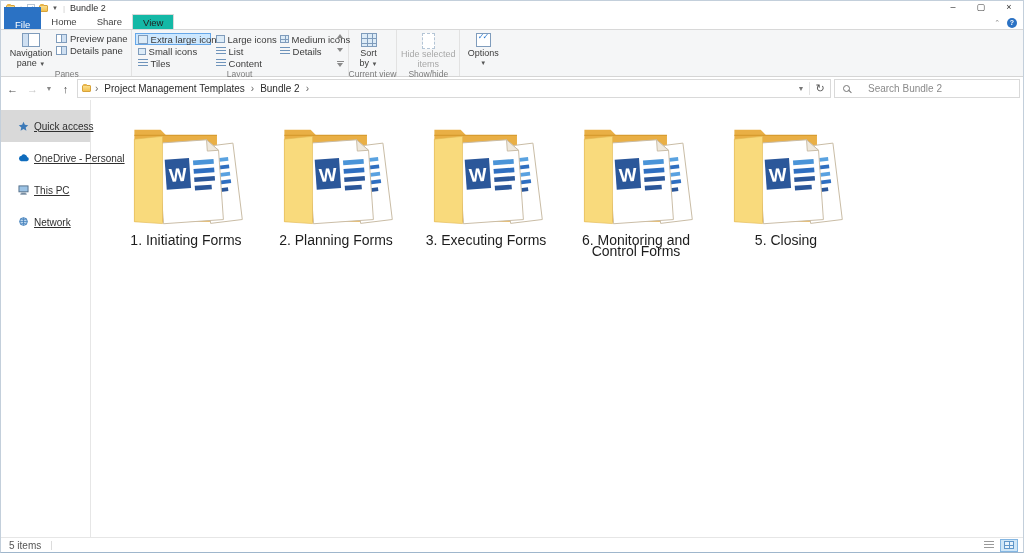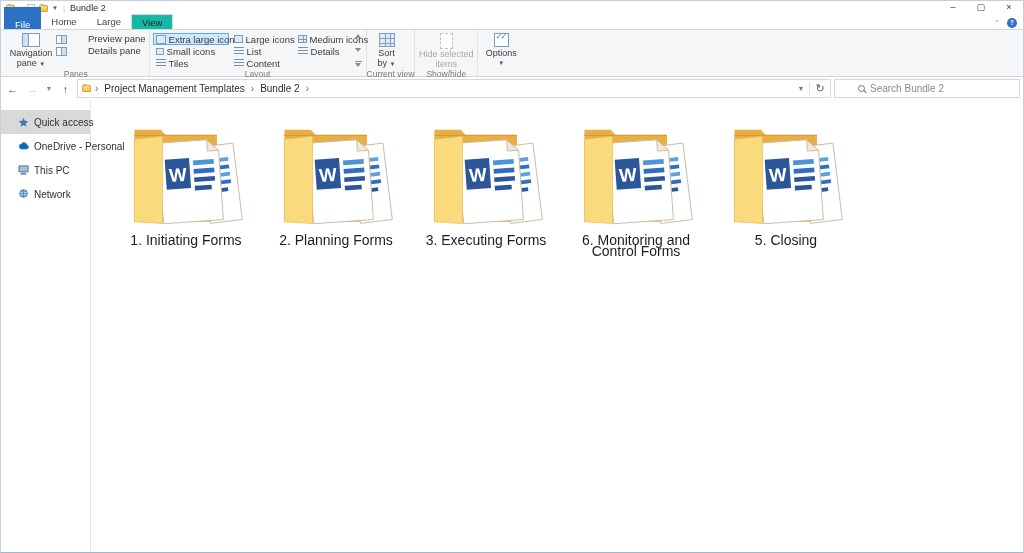--- a/index.html
+++ b/index.html
@@ -30,21 +30,21 @@
 
   
   .ribbon { height:48px; background:#f5f6f7; border-top:1px solid #d8d8d8; border-bottom:1px solid #d5d5d5; display:flex; flex:none; padding-left:2px; }
   .rgroup { display:flex; flex-direction:column; border-right:1px solid #e2e2e2; }
   .rg-body { flex:1; display:flex; align-items:flex-start; padding:2px 3px 0 3px; }
   .rg-label { height:11px; font-size:8.5px; color:#7a7a7a; text-align:center; line-height:10px; }
   .bigbtn { width:50px; display:flex; flex-direction:column; align-items:center; font-size:9px; line-height:9.5px; color:#3b3b3b; text-align:center; padding-top:1px; }
   .bigbtn .caret { font-size:6px; color:#555; }
   .bigbtn.disabled { color:#a8a8a8; }
   .smallcol { display:flex; flex-direction:column; justify-content:flex-start; gap:1px; padding-top:1px; }
-  .smallbtn { display:flex; align-items:flex-end; gap:21px; font-size:9.5px; color:#3b3b3b; height:11px; white-space:nowrap; }
+  .smallbtn { display:flex; align-items:center; gap:3px; font-size:9.5px; color:#3b3b3b; height:11px; white-space:nowrap; }
   .smallbtn.disabled { color:#ababab; }
   .smallbtn .caret { font-size:6px; color:#666; }
   .smallbtn.disabled .caret { color:#b5b5b5; }
 
   
   .ic-pane { width:18px; height:14px; border:1px solid #7f9cbc; background:#fff; position:relative; margin-bottom:2px; }
   .ic-pane::before { content:''; position:absolute; left:0; top:0; bottom:0; width:5px; background:#cfe0f2; border-right:1px solid #7f9cbc; }
   .ic-sm-pane { width:11px; height:9px; border:1px solid #7f9cbc; background:#fff; position:relative; flex:none; }
   .ic-sm-pane::after { content:''; position:absolute; right:0; top:0; bottom:0; width:4px; background:#cfe0f2; border-left:1px solid #7f9cbc; }
   .ic-grid16 { width:16px; height:14px; border:1px solid #7f9cbc; margin-bottom:2px;
@@ -76,30 +76,30 @@
   .navbtn { width:17px; text-align:center; font-size:11px; color:#4a4a4a; }
   .navbtn.disabled { color:#c5c5c5; }
   .navbtn.small { width:10px; font-size:7px; color:#8a8a8a; }
   .addressbox { flex:1; height:19px; border:1px solid #d9d9d9; background:#fff; display:flex; align-items:center; padding-left:4px; }
   .crumb { font-size:10px; color:#2b2b2b; padding:0 2px; white-space:nowrap; }
   .crumb-sep { font-size:10px; color:#666; padding:0 4px; }
   .ab-spacer { flex:1; }
   .ab-caret { width:16px; text-align:center; font-size:7px; color:#777; }
   .ab-divider { width:1px; height:13px; background:#e3e3e3; }
   .refreshbtn { width:20px; text-align:center; font-size:11px; color:#555; }
-  .searchbox { width:186px; height:19px; border:1px solid #d9d9d9; background:#fff; display:flex; align-items:center; padding:0 23px; gap:5px; }
+  .searchbox { width:186px; height:19px; border:1px solid #d9d9d9; background:#fff; display:flex; align-items:center; padding:0 8px; gap:18px; }
   .mag { width:7px; height:7px; border:1px solid #777; border-radius:50%; position:relative; flex:none; }
   .mag::after { content:''; position:absolute; width:4px; height:1px; background:#777; transform:rotate(45deg); right:-3px; bottom:-1px; }
   .searchbox input { border:none; outline:none; font-family:"Liberation Sans",sans-serif; font-size:10px; width:100%; color:#333; background:transparent; }
   .searchbox input::placeholder { color:#8a8a8a; }
 
   
   .main { flex:1; display:flex; min-height:0; }
   .sidebar { width:90px; flex:none; border-right:1px solid #e6e6e6; padding-top:10px; }
-  .side-item { height:24px; display:flex; align-items:center; gap:5px; padding-left:17px; font-size:10px; color:#2f2f2f; white-space:nowrap; }
+  .side-item { height:32px; display:flex; align-items:center; gap:5px; padding-left:17px; font-size:10px; color:#2f2f2f; white-space:nowrap;text-decoration:underline; }
   .side-item.selected { background:#d9d9d9; }
   .side-icon { width:11px; height:11px; flex:none; display:flex; align-items:center; justify-content:center; }
 
   .content { flex:1; padding:16px 0 0 20px; display:flex; align-items:flex-start; }
   .folder-cell { width:150px; display:flex; flex-direction:column; align-items:center; }
   .folder-cell svg { width:122px; height:112px; }
   .flabel { margin-top:7px; font-size:14px; color:#1d1d1d; text-align:center; max-width:146px; line-height:11px; }
 
   
   .statusbar { height:15px; flex:none; border-top:1px solid #e6e6e6; display:flex; align-items:center; padding:0 5px 0 8px; font-size:10px; color:#555; }
@@ -129,21 +129,21 @@
     <span class="win-title">Bundle 2</span>
     <div class="tb-spacer"></div>
     <span class="win-btn">–</span>
     <span class="win-btn">▢</span>
     <span class="win-btn">×</span>
   </div>
 
   <div class="tabrow">
     <div class="tab tab-file">File</div>
     <div class="tab">Home</div>
-    <div class="tab">Large</div>
+    <div class="tab">Share</div>
     <div class="tab tab-active">View</div>
     <div class="tab-right">
       <span class="chev-up">⌃</span>
       <span class="help-dot">?</span>
     </div>
   </div>
 
   <div class="ribbon">
 
     <div class="rgroup">
@@ -441,13 +441,24 @@
         <rect x="74" y="65" width="22" height="5" fill="#2b579a"></rect>
         <rect x="74" y="74" width="18" height="5" fill="#2b579a"></rect>
       </g>
       <path d="M10 24 l30 -3 v93 l-30 -2 z" fill="#f9da7c" stroke="#e3bb55" stroke-width="0.7"></path>
     </svg>
     <div class="flabel">5. Closing</div>
   </div>
 </div>
   </div>
 
+  <div class="statusbar">
+    <span>5 items</span>
+    <span class="sb-sep"></span>
+    <span class="sb-spacer"></span>
+    <span class="viewtoggle">
+        <span class="vt-lines"></span>
+      </span>
+    <span class="viewtoggle active">
+        <span class="vt-thumb"></span>
+      </span>
+  </div>
 </div>
 
 </body></html>

